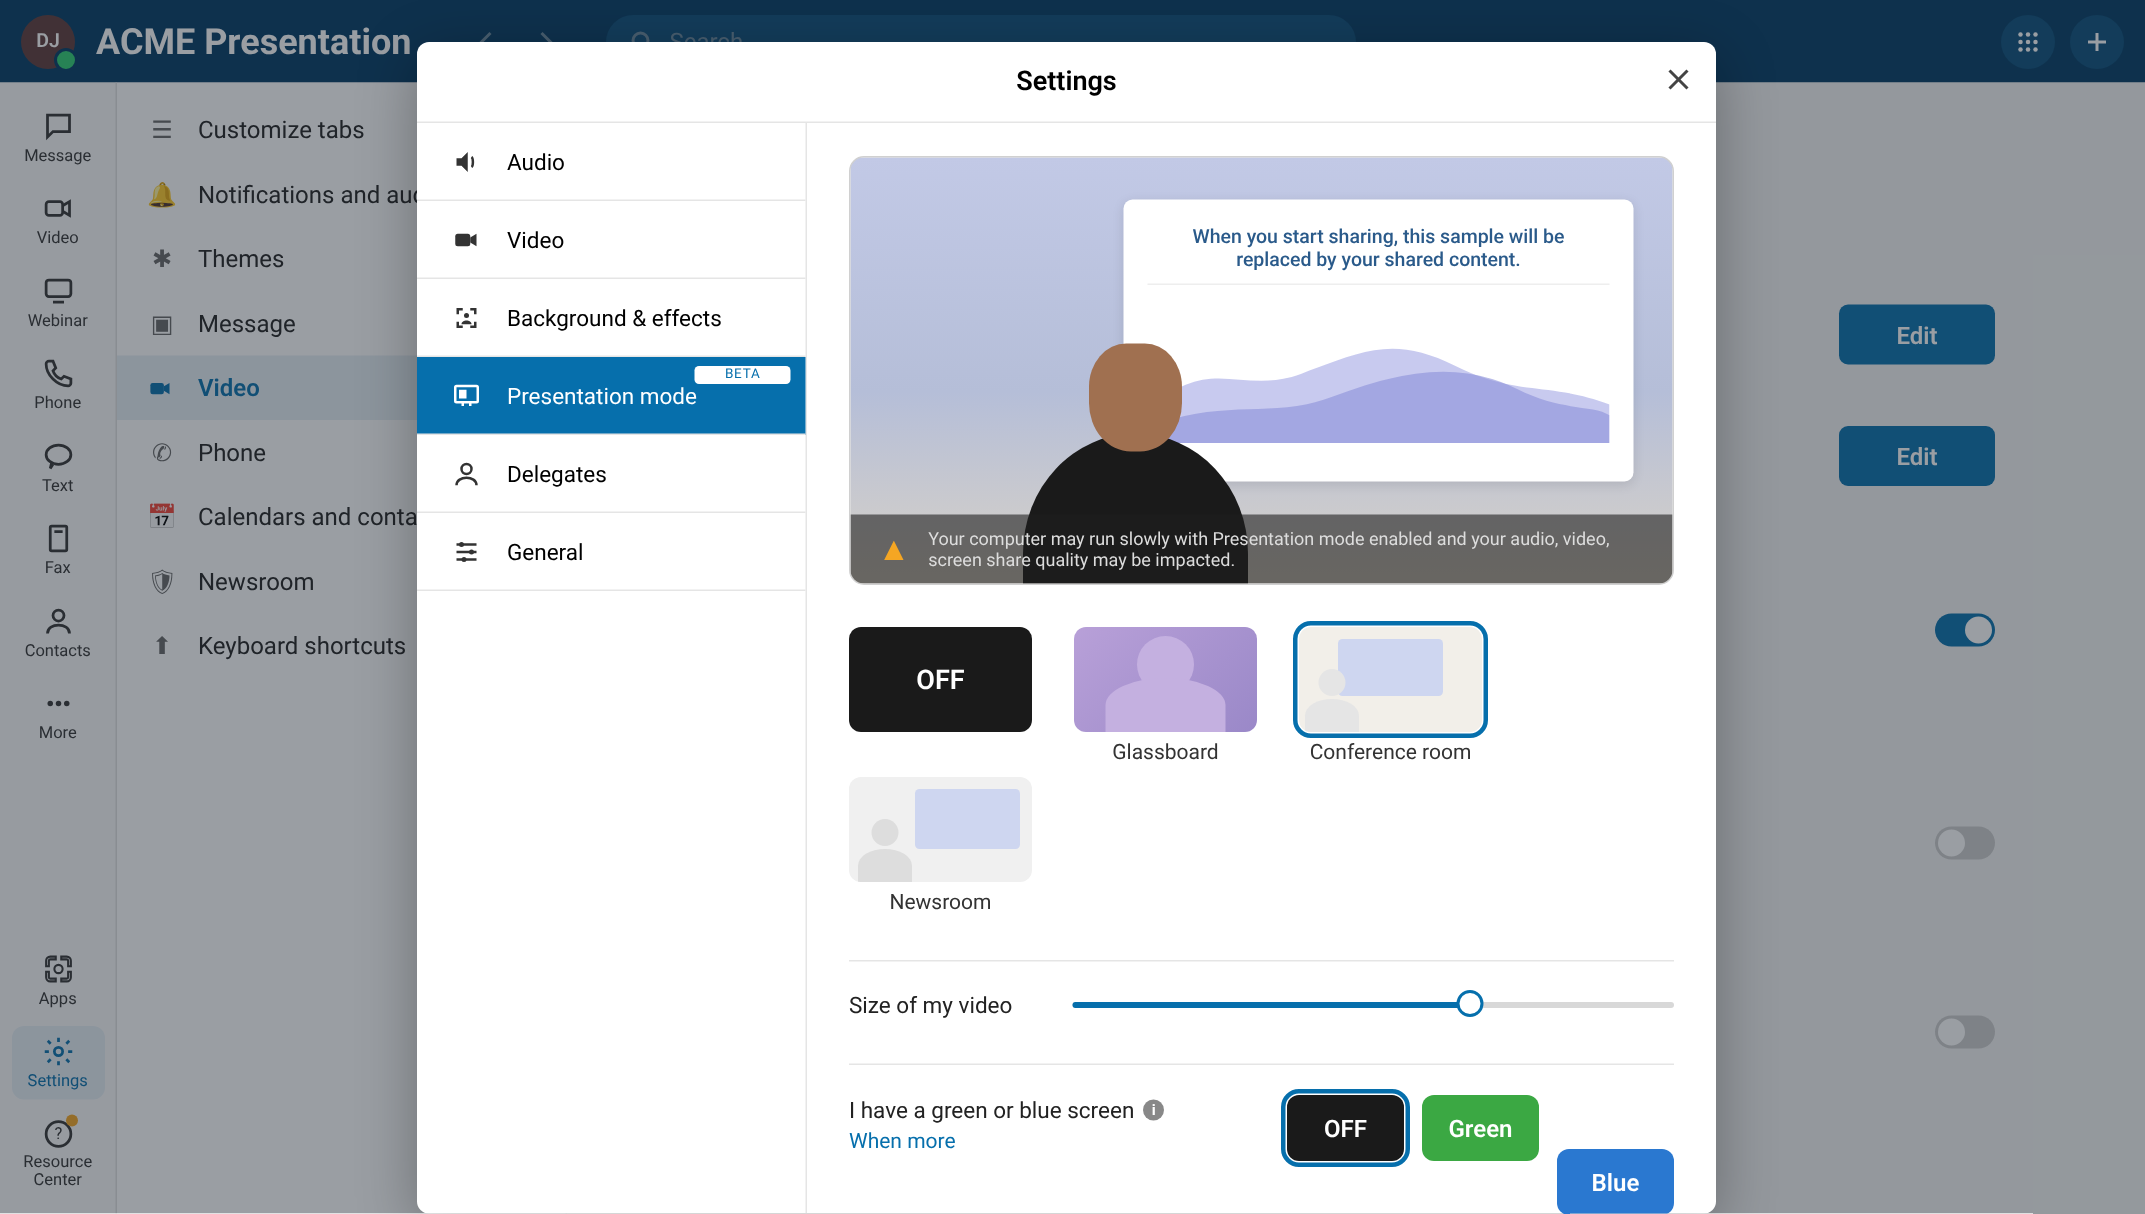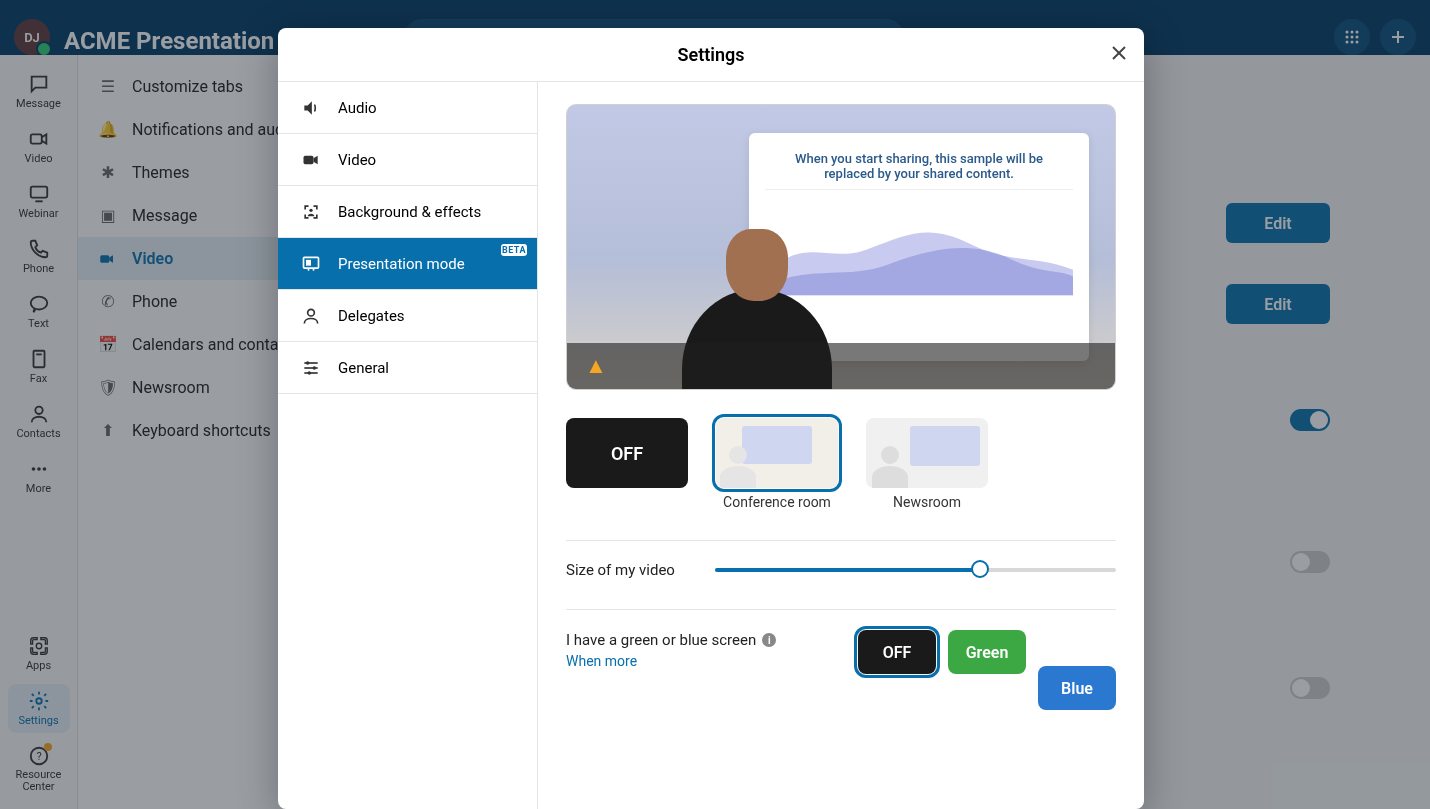--- a/index.html
+++ b/index.html
@@ -2,21 +2,21 @@
 <html><head>
 <meta charset="utf-8">
 <style>
   * { box-sizing: border-box; margin: 0; padding: 0; }
   html, body { width: 1430px; height: 809px; overflow: hidden; font-family: -apple-system, BlinkMacSystemFont, "Segoe UI", Roboto, sans-serif; }
   body { position: relative; background: #f5f5f5; }
 
   
   .topbar {
     position: absolute; top: 0; left: 0; right: 0; height: 55px;
-    background: #003a63; display: flex; align-items: flex-end; padding: 0 14px; gap: 14px;
+    background: #003a63; display: flex; align-items: center; padding: 0 14px; gap: 14px;
   }
   .avatar-top {
     width: 36px; height: 36px; border-radius: 50%; background: #5e3a3a;
     display: flex; align-items: center; justify-content: center; color: #fff; font-size: 13px; font-weight: 600;
     position: relative;
   }
   .avatar-top::after { content: ""; position: absolute; bottom: -2px; right: -2px; width: 12px; height: 12px; background: #2ecc71; border: 2px solid #003a63; border-radius: 50%; }
   .org-name { color: #fff; font-size: 24px; font-weight: 700; }
   .nav-arrows { display: flex; gap: 4px; margin-left: 20px; }
   .nav-arrow { width: 34px; height: 34px; border-radius: 50%; display: flex; align-items: center; justify-content: center; color: #6b8aa0; cursor: pointer; }
@@ -85,33 +85,33 @@
 
   .cat-list { width: 260px; border-right: 1px solid #e5e5e5; }
   .cat-item {
     display: flex; align-items: center; gap: 16px; height: 52px; padding: 0 22px;
     border-bottom: 1px solid #e5e5e5; font-size: 15px; cursor: pointer; position: relative;
   }
   .cat-item.active { background: #066fac; color: #fff; }
   .cat-icon { width: 22px; height: 22px; display: flex; align-items: center; justify-content: center; }
   .beta-badge {
     position: absolute; top: 6px; right: 10px; background: #066fac; color: #fff;
-    font-size: 9px; font-weight: 700; padding: 1px 1px; border-radius: 3px; letter-spacing: .5px;
+    font-size: 9px; font-weight: 400; padding: 1px 20px; border-radius: 3px; letter-spacing: .5px;
   }
   .cat-item.active .beta-badge { background: #fff; color: #066fac; }
 
   .cat-content { flex: 1; overflow-y: auto; padding: 22px 28px; }
 
   
   .preview {
     width: 100%; height: 286px; border: 1px solid #d0d0d0; border-radius: 10px; overflow: hidden; position: relative;
     background: linear-gradient(180deg, #c2c9e6 0%, #b5bed8 55%, #d8d2c7 100%);
   }
   .preview-card {
-    position: absolute; top: 28px; right: 26px; width: 340px; height: 228px; background: #fff; border-radius: 6px;
+    position: absolute; top: 28px; right: 26px; width: 340px; height: 188px; background: #fff; border-radius: 6px;
     padding: 14px 16px; box-shadow: 0 2px 8px rgba(0,0,0,.1);
   }
   .preview-text {
     font-size: 13px; color: #2a5a8a; text-align: center; padding: 4px 10px 8px; border-bottom: 1px solid #eee; font-weight: 500;
   }
   .chart-svg { width: 100%; height: 108px; }
   .person {
     position: absolute; bottom: 0; left: 110px; width: 160px; height: 200px;
   }
   .person .head {
@@ -468,26 +468,34 @@
             <path d="M0 80 C40 40 60 70 100 55 C140 40 160 30 200 50 C240 70 260 60 300 75 L300 100 L0 100 Z" fill="#b0b4e8" opacity=".7"></path>
             <path d="M0 90 C50 70 80 85 120 70 C160 55 200 45 240 65 C270 80 290 75 300 82 L300 100 L0 100 Z" fill="#8a90d8" opacity=".6"></path>
           </svg>
         </div>
         <div class="person">
           <div class="body"></div>
           <div class="head"></div>
         </div>
         <div class="warn-strip">
           <span class="warn-icon">▲</span>
+          <span>Your computer may run slowly with Presentation mode enabled and your audio, video, screen share quality may be impacted.</span>
         </div>
       </div>
 
       <div class="modes">
         <div class="mode">
           <div class="mode-thumb off">OFF</div>
+        </div>
+        <div class="mode">
+          <div class="mode-thumb glass-thumb">
+            <div class="tp-h"></div>
+              <div class="tp-b"></div>
+          </div>
+          <span class="mode-label">Glassboard</span>
         </div>
         <div class="mode selected">
           <div class="mode-thumb conf-thumb">
             <div class="screen"></div>
             <div class="thumb-person" style="left:4px;">
                 <div class="h" style="background:#e5e5e5;"></div>
                 <div class="b" style="background:#e5e5e5;"></div>
               </div>
           </div>
           <span class="mode-label">Conference room</span>

